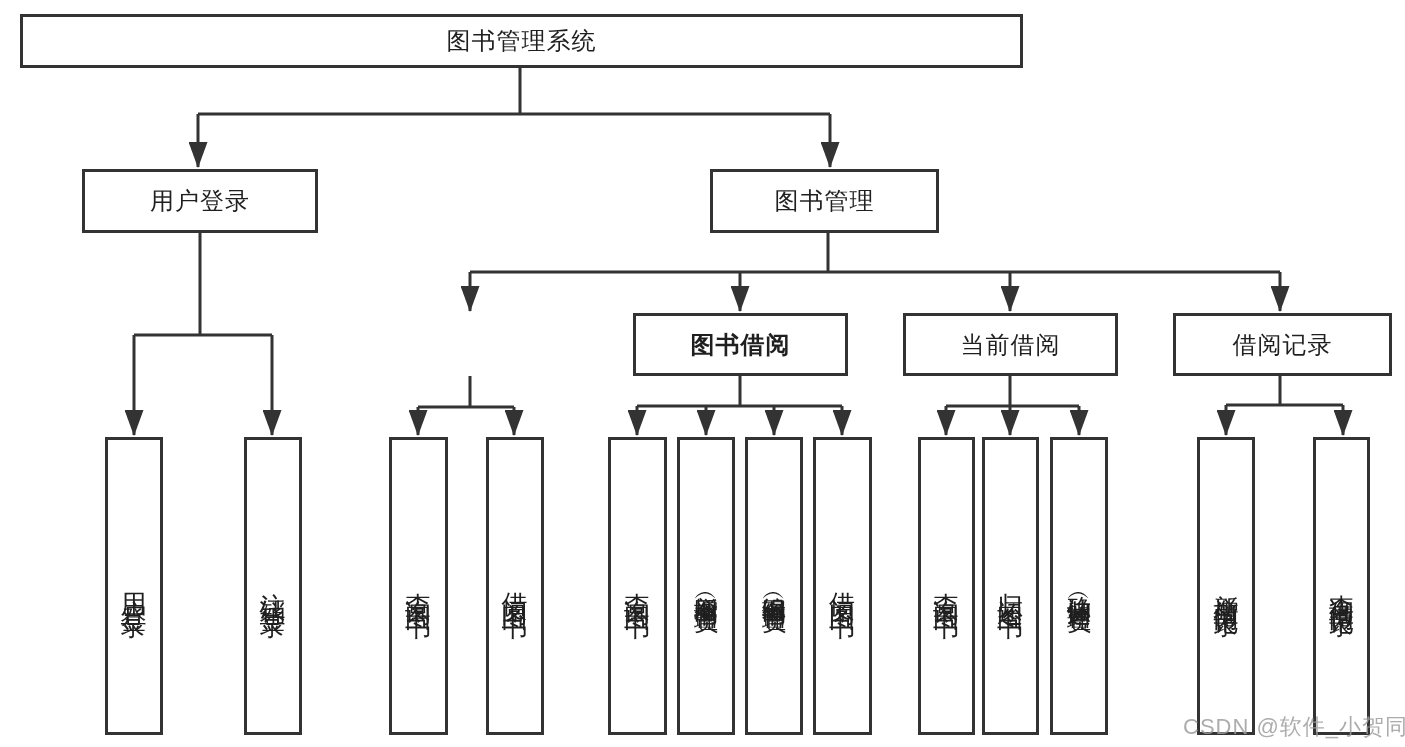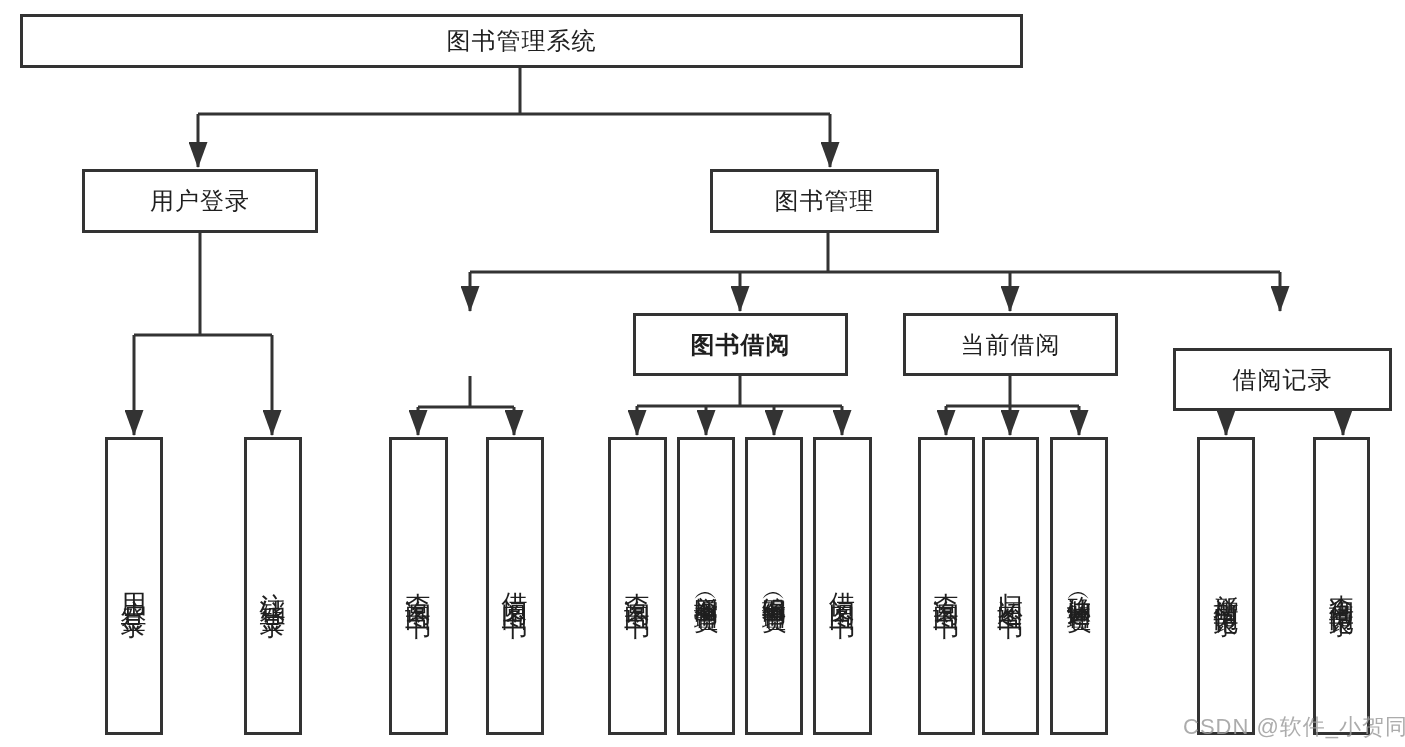--- a/index.html
+++ b/index.html
@@ -112,21 +112,21 @@
     </g>
   </svg>
 
   <div class="box hlabel" style="left:20px; top:14px; width:1003px; height:54px;">图书管理系统</div>
 
   <div class="box hlabel" style="left:82px; top:169px; width:236px; height:64px;">用户登录</div>
   <div class="box hlabel" style="left:680px; top:169px; width:229px; height:64px;margin-left:30px;">图书管理</div>
 
   <div class="box hlabel" style="left:633px; top:313px; width:215px; height:63px;font-weight:bold;">图书借阅</div>
   <div class="box hlabel" style="left:903px; top:313px; width:215px; height:63px;">当前借阅</div>
-  <div class="box hlabel" style="left:1173px; top:313px; width:219px; height:63px;margin-top:35px;">借阅记录</div>
+  <div class="box hlabel" style="left:1173px; top:313px; width:219px; height:63px;">借阅记录</div>
 
   <div class="box leaf" style="left:105px; top:437px; width:58px; height:298px;">用户登录</div>
   <div class="box leaf" style="left:244px; top:437px; width:58px; height:298px;">注销登录</div>
 
   <div class="box leaf" style="left:389px; top:437px; width:59px; height:298px;">查询图书</div>
   <div class="box leaf" style="left:486px; top:437px; width:58px; height:298px;">借阅图书</div>
 
   <div class="box leaf" style="left:608px; top:437px; width:59px; height:298px;">查询图书</div>
   <div class="box leaf long" style="left:677px; top:437px; width:58px; height:298px;">新增图书（管理员）</div>
   <div class="box leaf long" style="left:745px; top:437px; width:58px; height:298px;">编辑图书（管理员）</div>

